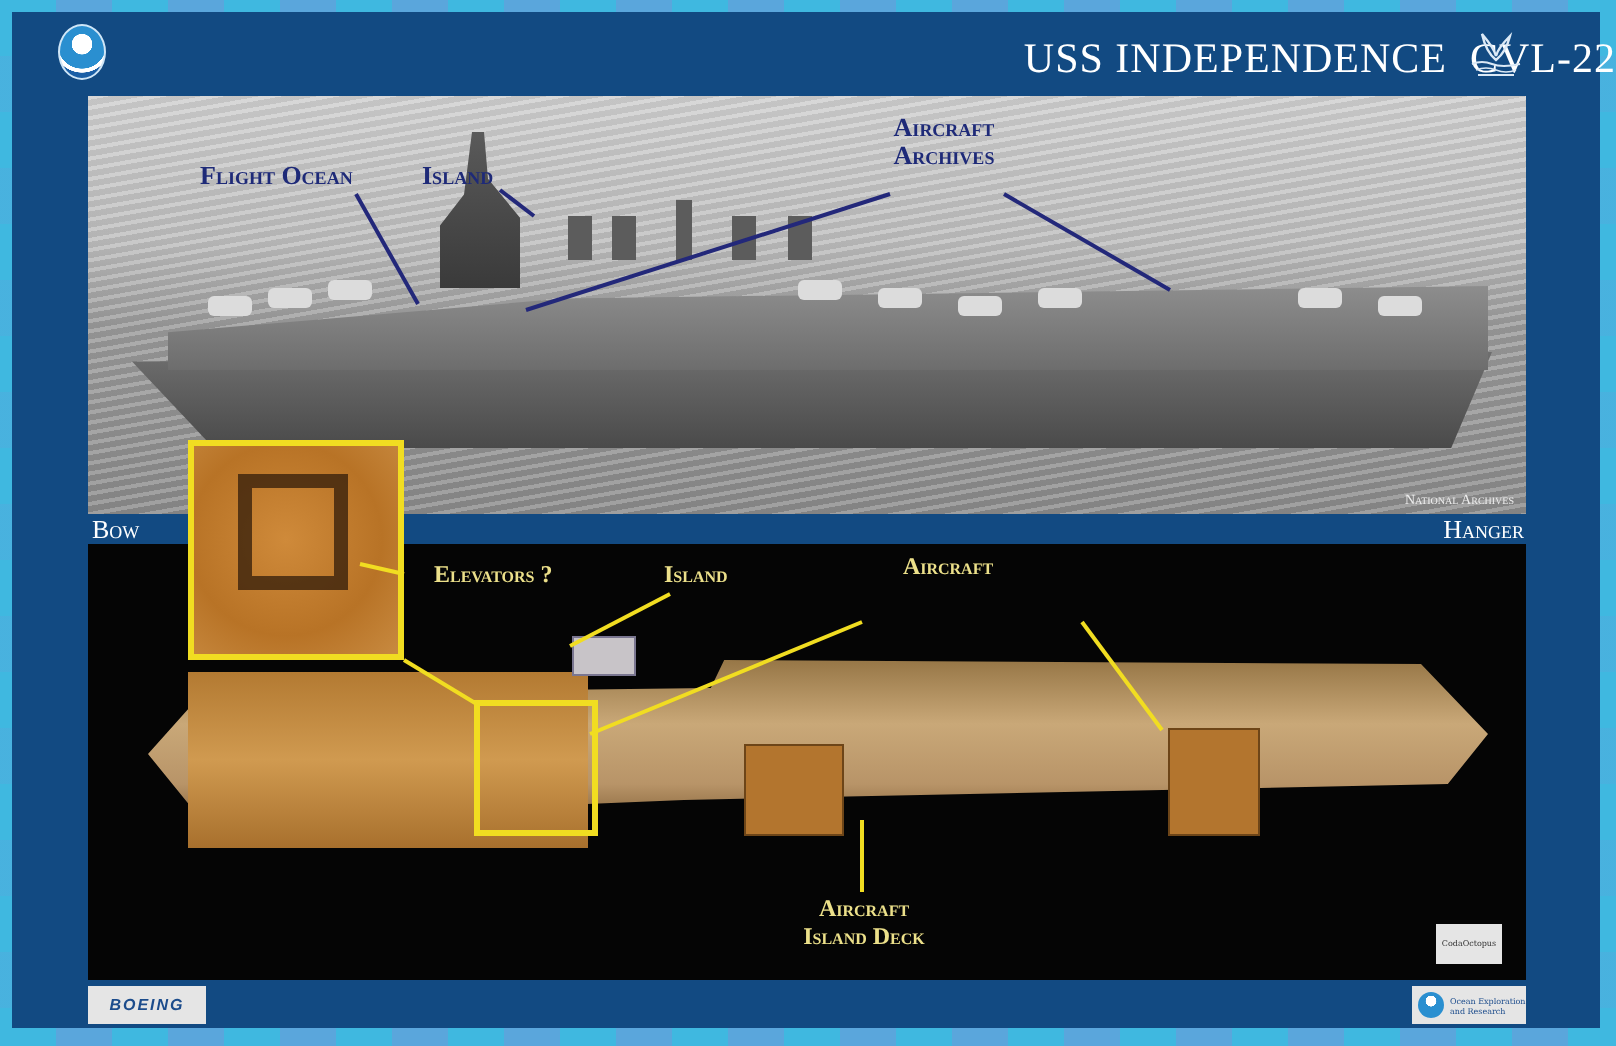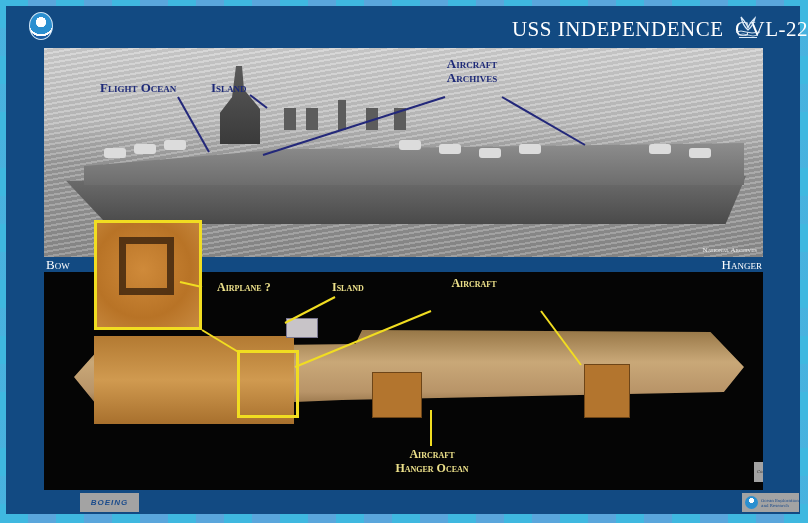--- a/index.html
+++ b/index.html
@@ -44,21 +44,21 @@
   .wreck-bow{position:absolute;left:50px;top:64px;width:200px;height:88px;
     background:linear-gradient(180deg,#b37a32,#d09a50 50%,#a8702d);}
   .hatch{position:absolute;background:#b3752e;border:1px solid #6d4518;}
   .sonar-label{position:absolute;color:#ece08a;font-family:"Liberation Serif", serif;
     font-variant:small-caps;font-weight:bold;font-size:12px;line-height:14px;text-align:center;}
   .inset{position:absolute;left:94px;top:220px;width:108px;height:110px;border:3px solid #f1dd21;
     background:radial-gradient(circle at 45% 45%,#cf8a3a,#b87326 60%,#c88a40);box-sizing:border-box;}
   .inset-dark{position:absolute;left:22px;top:14px;width:55px;height:58px;border:7px solid #3a220c;
     box-sizing:border-box;opacity:.8;}
   .target{position:absolute;left:237px;top:350px;width:62px;height:68px;border:3px solid #f1dd21;box-sizing:border-box;}
-  .logo-box{position:absolute;background:#a3a3a3;margin-left:36px;}
+  .logo-box{position:absolute;background:#e5e5e5;}
   svg.lines{position:absolute;left:0;top:0;width:808px;height:523px;pointer-events:none;}
 </style>
 </head>
 <body>
 
 <div class="frame"></div>
 <div class="frame-v"></div>
 
 <div class="panel"></div>
 
@@ -103,28 +103,28 @@
 <div class="band-label" style="left:46px">Bow</div>
 <div class="band-label" style="right:46px">Hanger</div>
 
 <div class="sonar">
   <div class="wreck"></div>
   <div class="wreck-bow"></div>
   <div class="hatch" style="left:328px;top:100px;width:48px;height:44px"></div>
   <div class="hatch" style="left:540px;top:92px;width:44px;height:52px"></div>
   <div class="hatch" style="left:242px;top:46px;width:30px;height:18px;background:#c8c4c8;border-color:#7a7690"></div>
 
-  <div class="sonar-label" style="left:173px;top:8px">Airplane ?</div>
+  <div class="sonar-label" style="left:173px;top:8px">Elevators ?</div>
   <div class="sonar-label" style="left:288px;top:8px">Island</div>
   <div class="sonar-label" style="left:365px;top:4px;width:130px">
     <div>Aircraft</div>
   </div>
   <div class="sonar-label" style="left:338px;top:175px;width:100px">
     <div>Aircraft</div>
-    <div>Hanger Ocean</div>
+    <div>Island Deck</div>
   </div>
 
   <div class="logo-box" style="left:674px;top:190px;width:33px;height:20px;font-size:4px;color:#333;text-align:center;line-height:20px">CodaOctopus</div>
 </div>
 
 <div class="target"></div>
 <div class="inset">
   <div class="inset-dark"></div>
 </div>
 

